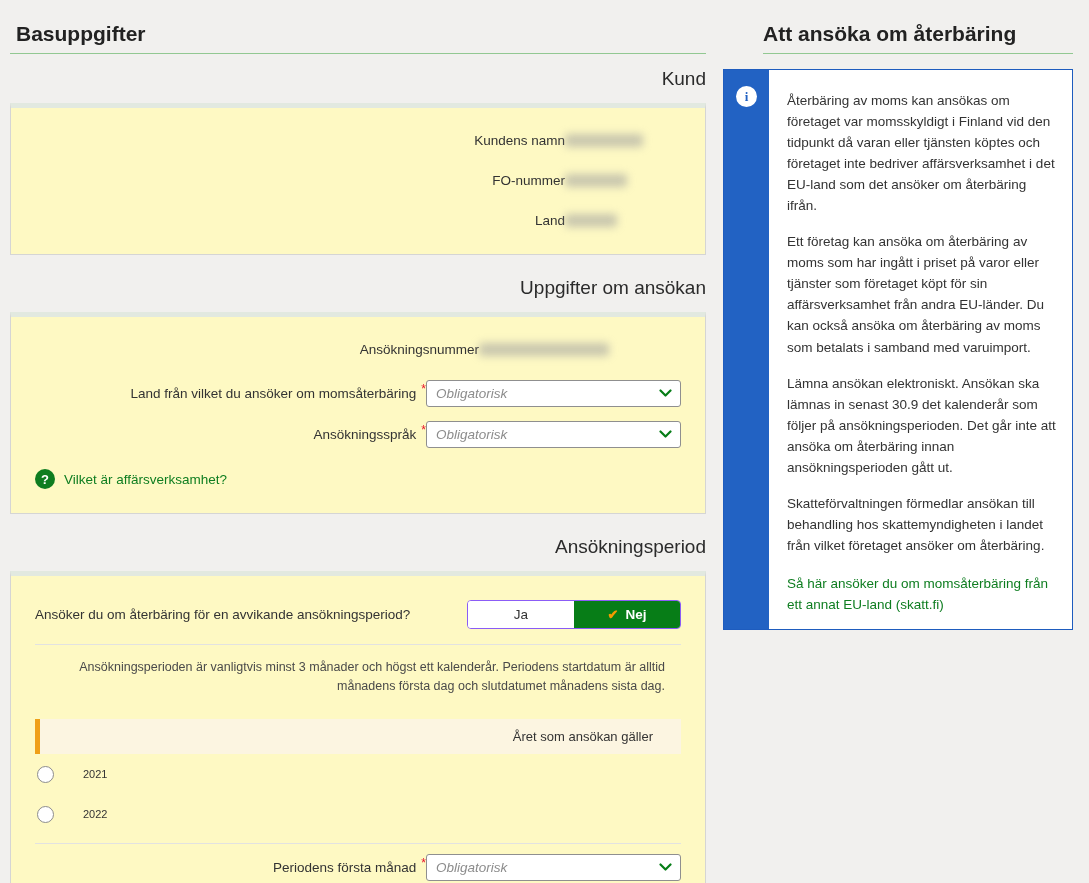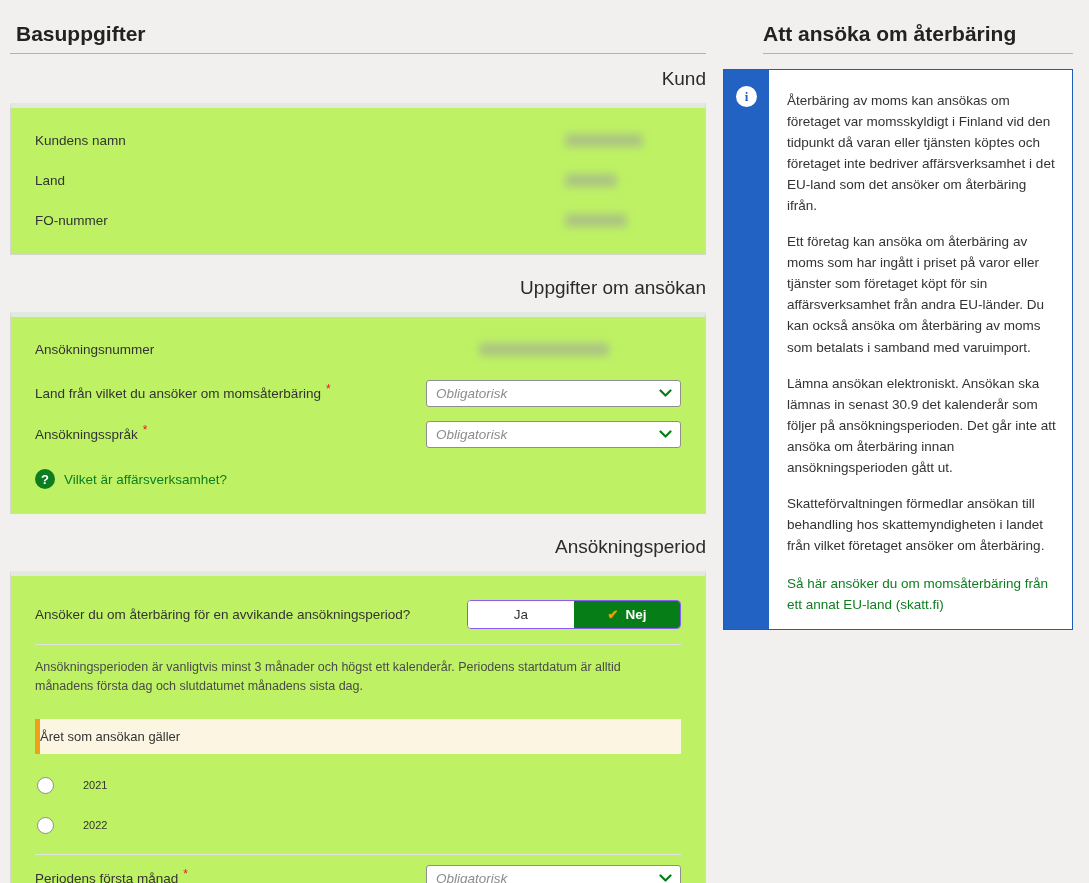--- a/index.html
+++ b/index.html
@@ -19,24 +19,25 @@
     margin:22px 0 12px 0; padding:0 0 7px 6px;
     border-bottom:1px solid #92c892;
   }
   .sub-title {
     font-size:19px; font-weight:400; color:#2b2b2b;
     margin:14px 0 13px 6px;
     text-align:right;
   }
 
   .card {
-    background:#bef264;
+    background:#fef9c3;
     border:1px solid #d5d5d4;
     border-top:5px solid #e2e9e0;
     margin-bottom:22px;
+    text-align:right;
   }
   .card-inner { padding:12px 24px 14px 24px; }
 
   .static-row { display:flex; align-items:center; height:40px; font-size:13.5px; }
   .static-row .lbl { width:530px; }
   .static-row .lbl-wide { width:444px; }
 
   .redacted {
     height:13px; border-radius:2px; background:#9d9d9d;
     filter:blur(4px); opacity:.55;
@@ -77,21 +78,21 @@
     background:#077d17; color:#fff; font-weight:bold; font-size:13.5px; cursor:pointer;
   }
   .check { color:#f59b00; font-size:13px; }
 
   .divider { border-top:1px solid #e2e2e1; margin:2px 0; }
 
   .note { font-size:12.5px; color:#4a4a4a; line-height:1.55; margin:13px 0 22px 0; max-width:630px; }
 
   .highlight {
     background:#fcf5e1; border-left:5px solid #efa018;
-    padding:10px 0; font-size:13px; color:#333; margin:4px 0 12px 0;
+    padding:10px 28px; font-size:13px; color:#333; margin:4px 0 1px 0;
   }
 
   .radio-row { display:flex; align-items:center; gap:29px; padding:11px 0 12px 2px; font-size:11px; cursor:pointer; }
   .radio {
     width:17px; height:17px; border-radius:50%;
     border:1px solid #8d8d8d; background:#fff; flex-shrink:0;
   }
 
   .infobox { display:flex; border:1px solid #1e5cbe; background:#fff; margin-top:15px; }
   .info-strip { width:45px; background:#2262c3; display:flex; justify-content:center; padding-top:16px; flex-shrink:0; }
@@ -115,26 +116,26 @@
 
     <div class="sub-title">Kund</div>
 
     <div class="card">
       <div class="card-inner">
         <div class="static-row">
           <div class="lbl">Kundens namn</div>
           <div class="redacted" style="width:78px;"></div>
         </div>
         <div class="static-row">
+          <div class="lbl">FO-nummer</div>
+          <div class="redacted" style="width:62px;"></div>
+        </div>
+        <div class="static-row">
           <div class="lbl">Land</div>
           <div class="redacted" style="width:52px;"></div>
-        </div>
-        <div class="static-row">
-          <div class="lbl">FO-nummer</div>
-          <div class="redacted" style="width:62px;"></div>
         </div>
       </div>
     </div>
 
     <div class="sub-title">Uppgifter om ansökan</div>
 
     <div class="card">
       <div class="card-inner">
         <div class="static-row">
           <div class="lbl-wide">Ansökningsnummer</div>

